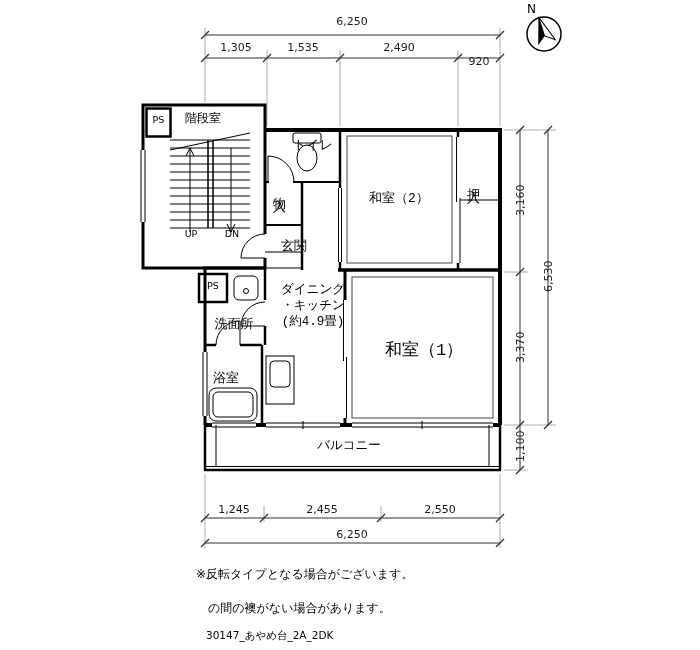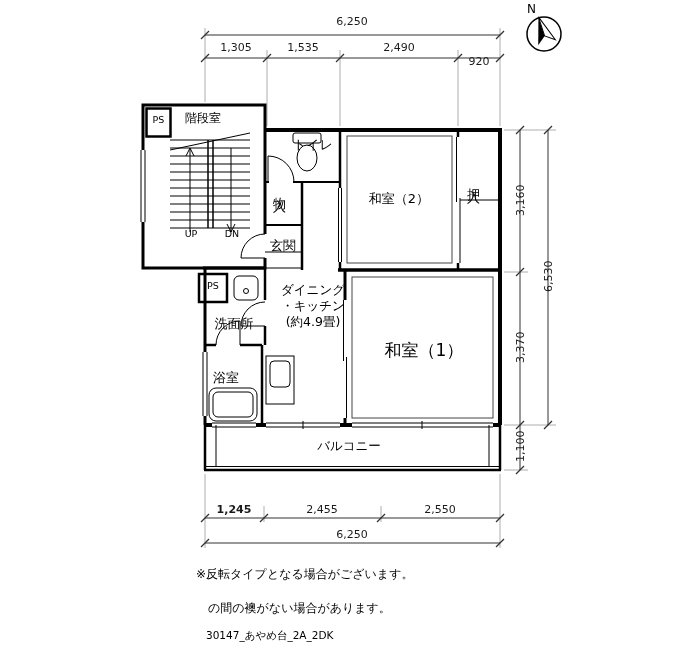--- a/index.html
+++ b/index.html
@@ -4,21 +4,21 @@
 <style>
   html,body{margin:0;padding:0;background:#fff;}
   #plan{position:relative;width:700px;height:650px;background:#fff;overflow:hidden;
         font-family:"DejaVu Sans","Liberation Sans",sans-serif;color:#000;}
   #plan svg{position:absolute;left:0;top:0;}
   .lbl{position:absolute;white-space:nowrap;line-height:1.15;color:#000;}
   .ctr{text-align:center;}
   .vert{writing-mode:vertical-rl;letter-spacing:2px;}
   .rot{transform:rotate(-90deg);transform-origin:center center;text-align:center;}
   .dim{font-size:11px;color:#1a1a1a;}
-  .room{font-size:12.5px;}
+  .room{font-size:12.5px;font-family:Liberation Mono, monospace;}
   .small{font-size:13px;}
   .tiny{font-size:9.5px;}
   .note{font-size:12px;}
 </style>
 </head>
 <body>
 
 <div id="plan">
 
   <svg width="700" height="650" viewBox="0 0 700 650">
@@ -204,30 +204,30 @@
   <div class="lbl dim ctr" style="left:196px;top:42px;width:80px;">1,305</div>
   <div class="lbl dim ctr" style="left:263px;top:42px;width:80px;">1,535</div>
   <div class="lbl dim ctr" style="left:359px;top:42px;width:80px;">2,490</div>
   <div class="lbl dim ctr" style="left:439px;top:56px;width:80px;">920</div>
 
   <div class="lbl dim rot" style="left:491px;top:194px;width:60px;">3,160</div>
   <div class="lbl dim rot" style="left:491px;top:341px;width:60px;">3,370</div>
   <div class="lbl dim rot" style="left:491px;top:440px;width:60px;">1,100</div>
   <div class="lbl dim rot" style="left:519px;top:270px;width:60px;">6,530</div>
 
-  <div class="lbl dim ctr" style="left:194px;top:504px;width:80px;font-weight:bold;">1,245</div>
+  <div class="lbl dim ctr" style="left:194px;top:504px;width:80px;">1,245</div>
   <div class="lbl dim ctr" style="left:282px;top:504px;width:80px;">2,455</div>
   <div class="lbl dim ctr" style="left:400px;top:504px;width:80px;">2,550</div>
   <div class="lbl dim ctr" style="left:312px;top:529px;width:80px;">6,250</div>
 
   <div class="lbl ctr" style="left:173px;top:112px;width:60px;font-size:12px;">階段室</div>
   <div class="lbl tiny ctr" style="left:146px;top:115px;width:25px;">PS</div>
   <div class="lbl small ctr" style="left:283px;top:138px;width:60px;">トイレ</div>
   <div class="lbl small vert" style="left:271px;top:187px;">物入</div>
-  <div class="lbl small ctr" style="left:259px;top:239px;width:48px;">玄関</div>
+  <div class="lbl small ctr" style="left:259px;top:239px;width:48px;text-align:right;">玄関</div>
   <div class="lbl room ctr" style="left:339px;top:192px;width:120px;font-size:13px;">和室（2）</div>
   <div class="lbl small vert" style="left:465px;top:178px;">押入</div>
   <div class="lbl tiny ctr" style="left:199px;top:281px;width:28px;">PS</div>
   <div class="lbl room ctr" style="left:263px;top:283px;width:100px;">ダイニング</div>
   <div class="lbl room ctr" style="left:263px;top:299px;width:100px;">・キッチン</div>
   <div class="lbl room ctr" style="left:263px;top:315px;width:100px;">(約4.9畳)</div>
   <div class="lbl small ctr" style="left:204px;top:317px;width:60px;">洗面所</div>
   <div class="lbl small ctr" style="left:196px;top:371px;width:60px;">浴室</div>
   <div class="lbl room ctr" style="left:364px;top:341px;width:120px;font-size:17px;">和室（1）</div>
   <div class="lbl room ctr" style="left:289px;top:439px;width:120px;">バルコニー</div>

